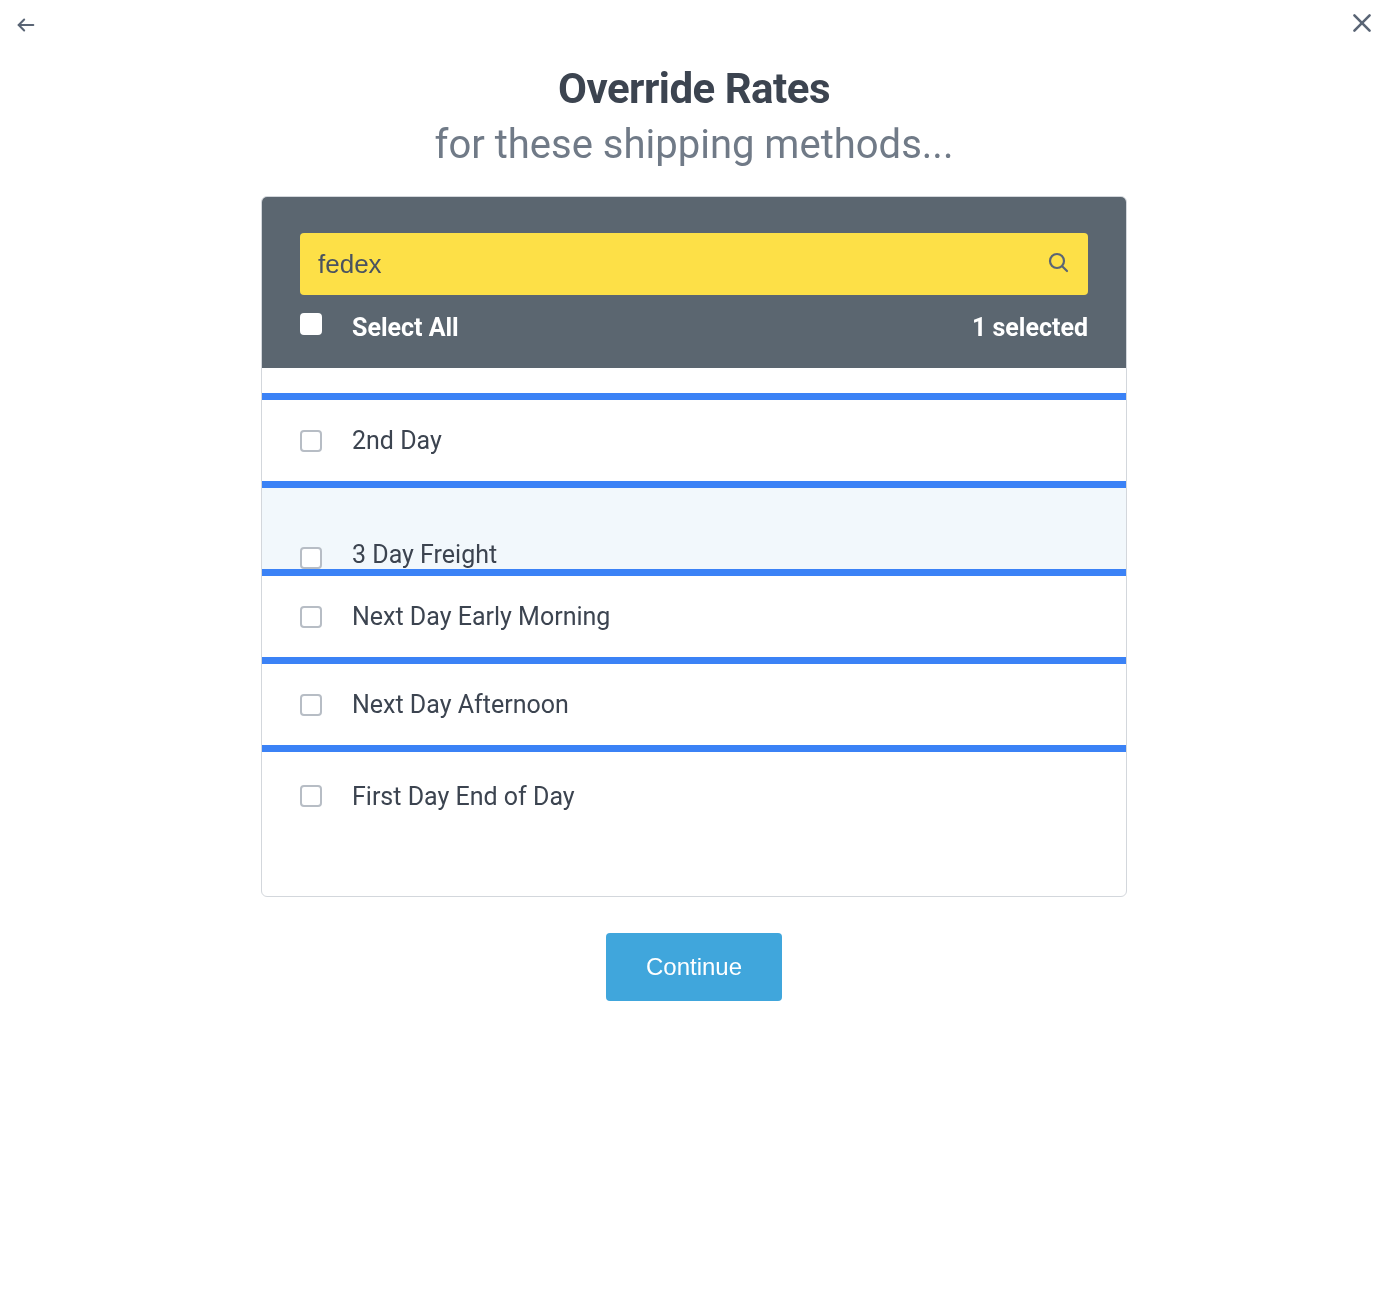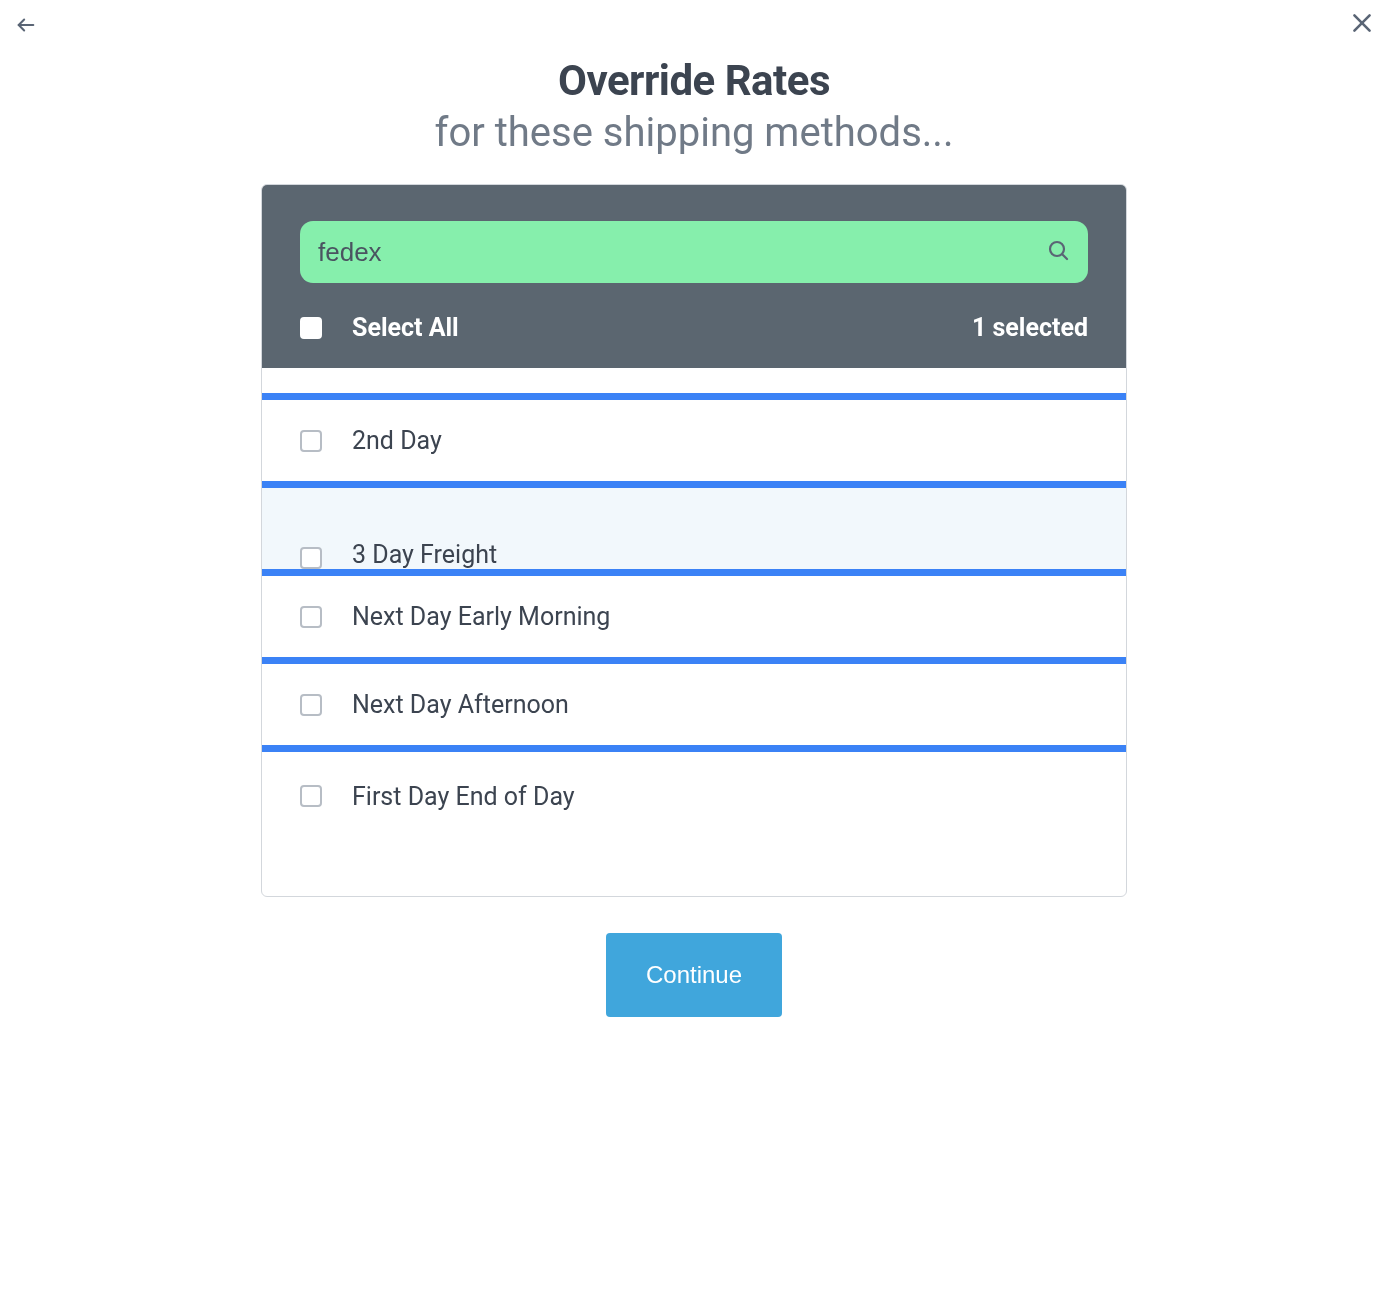--- a/index.html
+++ b/index.html
@@ -29,21 +29,21 @@
     color:#5a6575;
   }
   .header {
     text-align:center;
     padding-top:56px;
   }
   .title {
     font-size:42px;
     font-weight:700;
     color:#3c4450;
-    margin:0;
+    margin:8px;
     letter-spacing:-0.5px;
   }
   .subtitle {
     font-size:40px;
     font-weight:400;
     color:#707a87;
     margin:4px 0 0;
   }
   .panel {
     margin:28px auto 0;
@@ -52,22 +52,22 @@
     border-radius:6px;
     overflow:hidden;
     background:#ffffff;
   }
   .panel-top {
     background:#5b6670;
     padding:36px 38px 26px;
   }
   .search-wrap {
     position:relative;
-    background:#86efac;
-    border-radius:13px;
+    background:#fde047;
+    border-radius:4px;
     height:62px;
     display:flex;
     align-items:center;
   }
   .search-input {
     flex:1;
     border:none;
     outline:none;
     font-size:26px;
     color:#4a5360;
@@ -77,22 +77,21 @@
   }
   .search-icon {
     position:absolute;
     right:18px;
     top:50%;
     transform:translateY(-50%);
     color:#5a6575;
   }
   .select-all-row {
     display:flex;
-    align-items:center;
-    margin-top:30px;
+    margin-top:18px;
     color:#ffffff;
     font-size:25px;
   }
   .select-all-row .cb {
     margin-right:30px;
   }
   .select-all-label {
     font-weight:700;
     flex:1;
   }
@@ -140,21 +139,21 @@
   .cb svg { display:none; }
   .continue-btn {
     display:block;
     margin:36px auto 0;
     background:#40a6dc;
     color:#ffffff;
     border:none;
     border-radius:4px;
     font-size:24px;
     font-weight:500;
-    padding:28px 40px;
+    padding:20px 40px;
     cursor:pointer;
     text-align:right;
   }
 </style>
 </head>
 <body>
 
 <button class="btn-back">
   <span>
     <svg width="22" height="22" viewBox="0 0 24 24" fill="none" stroke="currentColor" stroke-width="2.2" stroke-linecap="round" stroke-linejoin="round">

